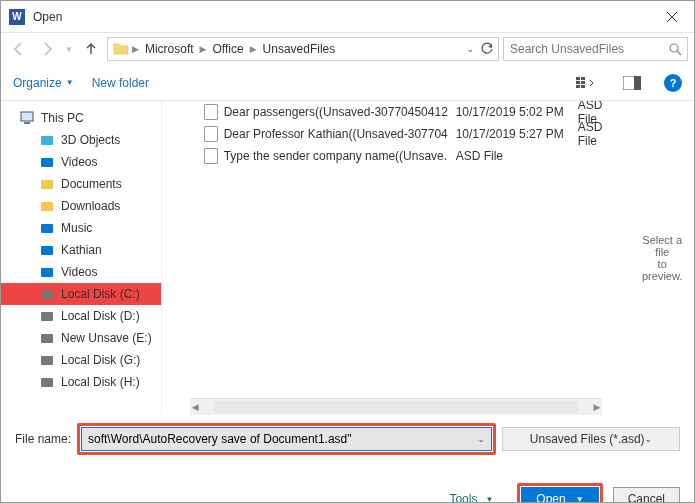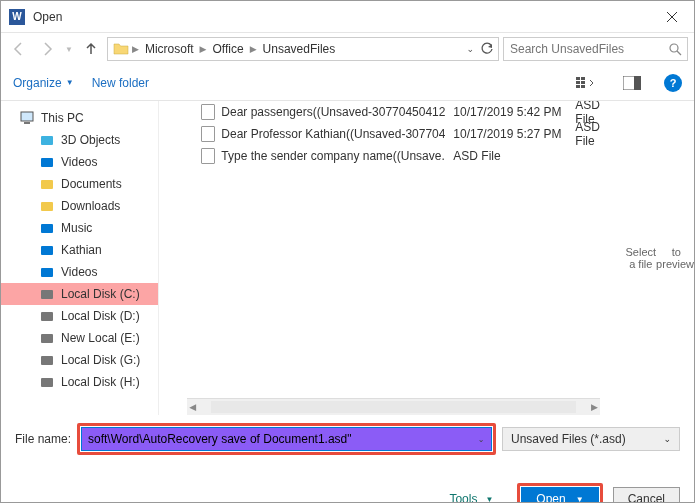--- a/index.html
+++ b/index.html
@@ -25,48 +25,48 @@
 .toolbar .item { color: #1b6ec2; cursor: pointer; display: flex; align-items: center; gap: 4px; }
 .toolbar .item .dd { font-size: 8px; }
 .toolbar .spacer { flex: 1; }
 .toolbar .view-btn { width: 28px; height: 24px; display: flex; align-items: center; justify-content: center; color: #555; cursor: pointer; }
 .help-icon { width: 18px; height: 18px; background: #0078d4; border-radius: 50%; color: #fff; display: flex; align-items: center; justify-content: center; font-weight: bold; font-size: 11px; cursor: pointer; }
 
 .body { display: flex; height: 314px; gap: 28px; }
 .nav-tree { width: 168px; border-right: 1px solid #eee; overflow-y: auto; padding-top: 6px; }
 .tree-row { display: flex; align-items: center; padding: 2px 0 2px 18px; height: 22px; cursor: pointer; }
 .tree-row.indent { padding-left: 38px; }
-.tree-row.selected { background: #fca5a5; }
+.tree-row.selected { background: #ef4444; }
 .tree-row .icon { width: 16px; height: 16px; margin-right: 6px; display: flex; align-items: center; justify-content: center; }
 .tree-row .label { color: #333; white-space: nowrap; }
 
 .content { flex: 1; display: flex; flex-direction: column; }
 .col-headers { display: flex; height: 24px; align-items: center; border-bottom: 1px solid #eee; color: #555; }
 .col-name { width: 258px; padding-left: 14px; border-right: 1px solid #eee; display: flex; align-items: center; gap: 6px; }
 .col-date { width: 122px; padding-left: 8px; border-right: 1px solid #eee; }
 .col-type { flex: 1; padding-left: 8px; }
 .file-list { flex: 1; overflow: auto; }
 .file-row { display: flex; height: 22px; align-items: center; color: #333; }
 .file-row .fn { width: 258px; padding-left: 14px; display: flex; align-items: center; gap: 6px; white-space: nowrap; overflow: hidden; }
 .file-row .fd { width: 122px; padding-left: 8px; }
 .file-row .ft { flex: 1; padding-left: 8px; }
 .doc-icon { width: 14px; height: 16px; border: 1px solid #999; border-radius: 1px; position: relative; flex-shrink: 0; }
 .hscroll { height: 17px; background: #f0f0f0; border-top: 1px solid #ddd; display: flex; align-items: center; padding: 0 2px; }
 .hscroll .track { flex: 1; height: 12px; background: #e8e8e8; margin: 0 15px; }
 
-.preview { width: 66px; display: flex; align-items: center; justify-content: center; padding: 6px; color: #666; font-size: 11px; text-align: center; }
+.preview { width: 66px; display: flex; flex-direction: column; align-items: center; justify-content: center; padding: 6px; color: #666; font-size: 11px; text-align: center; }
 
 .footer { padding: 8px 14px 12px 14px; }
 .fn-row { display: flex; align-items: center; gap: 6px; margin-bottom: 28px; }
 .fn-row .lbl { color: #333; white-space: nowrap; }
 .fn-input-wrap { position: relative; flex: 1; }
-.fn-input { width: 100%; height: 24px; border: 1px solid #0078d4; background: #8b5cf6; padding: 0 24px 0 6px; font-size: 12px; outline: none; }
+.fn-input { width: 100%; height: 24px; border: 1px solid #0078d4; background: #e5e5e5; padding: 0 24px 0 6px; font-size: 12px; outline: none; }
 .fn-red { border: 3px solid #e74c3c; border-radius: 2px; padding: 1px; }
 .fn-dd { position: absolute; right: 1px; top: 1px; width: 20px; height: 22px; display: flex; align-items: center; justify-content: center; color: #444; font-size: 8px; cursor: pointer; }
-.filter { width: 178px; height: 24px; border: 1px solid #ccc; background: #efefef; display: flex; align-items: center; padding: 0 8px; justify-content: space-between; cursor: pointer; color: #333; }
+.filter { width: 178px; height: 24px; border: 1px solid #ccc; background: #efefef; display: flex; align-items: center; padding: 0 8px; justify-content: center; cursor: pointer; color: #333; }
 .btn-row { display: flex; justify-content: flex-end; align-items: center; gap: 10px; }
 .tools { display: flex; align-items: center; gap: 8px; color: #0f766e; margin-right: 14px; cursor: pointer; }
 .btn { height: 24px; padding: 0 14px; border: 1px solid #999; background: #efefef; cursor: pointer; display: flex; align-items: center; justify-content: center; font-size: 12px; color: #333; }
 .btn.primary { background: #0078d4; color: #fff; border-color: #0078d4; display: flex; gap: 10px; }
 .btn.primary .dd { font-size: 8px; border-left: none; }
 .red-wrap { border: 3px solid #e74c3c; border-radius: 2px; padding: 1px; }
 
 svg { display: block; }
 </style>
 </head>
@@ -242,21 +242,21 @@
             </svg>
           </span>
           <span class="label">Local Disk (D:)</span>
         </div>
         <div class="tree-row indent">
           <span class="icon">
             <svg width="16" height="16" viewBox="0 0 16 16">
               <rect x="2" y="4" width="12" height="9" rx="1" fill="#777"></rect>
             </svg>
           </span>
-          <span class="label">New Local (E:)</span>
+          <span class="label">New Unsave (E:)</span>
         </div>
         <div class="tree-row indent">
           <span class="icon">
             <svg width="16" height="16" viewBox="0 0 16 16">
               <rect x="2" y="4" width="12" height="9" rx="1" fill="#777"></rect>
             </svg>
           </span>
           <span class="label">Local Disk (G:)</span>
         </div>
         <div class="tree-row indent">
@@ -270,21 +270,21 @@
       </div>
   </div>
 
   <div class="content">
     <div class="file-list" id="file-list">
         <div class="file-row">
           <div class="fn">
             <span class="doc-icon"></span>
             <span>Dear passengers((Unsaved-307704504126...</span>
           </div>
-          <div class="fd">10/17/2019 5:42 PM</div>
+          <div class="fd">10/17/2019 5:02 PM</div>
           <div class="ft">ASD File</div>
         </div>
         <div class="file-row">
           <div class="fn">
             <span class="doc-icon"></span>
             <span>Dear Professor Kathian((Unsaved-307704...</span>
           </div>
           <div class="fd">10/17/2019 5:27 PM</div>
           <div class="ft">ASD File</div>
         </div>

